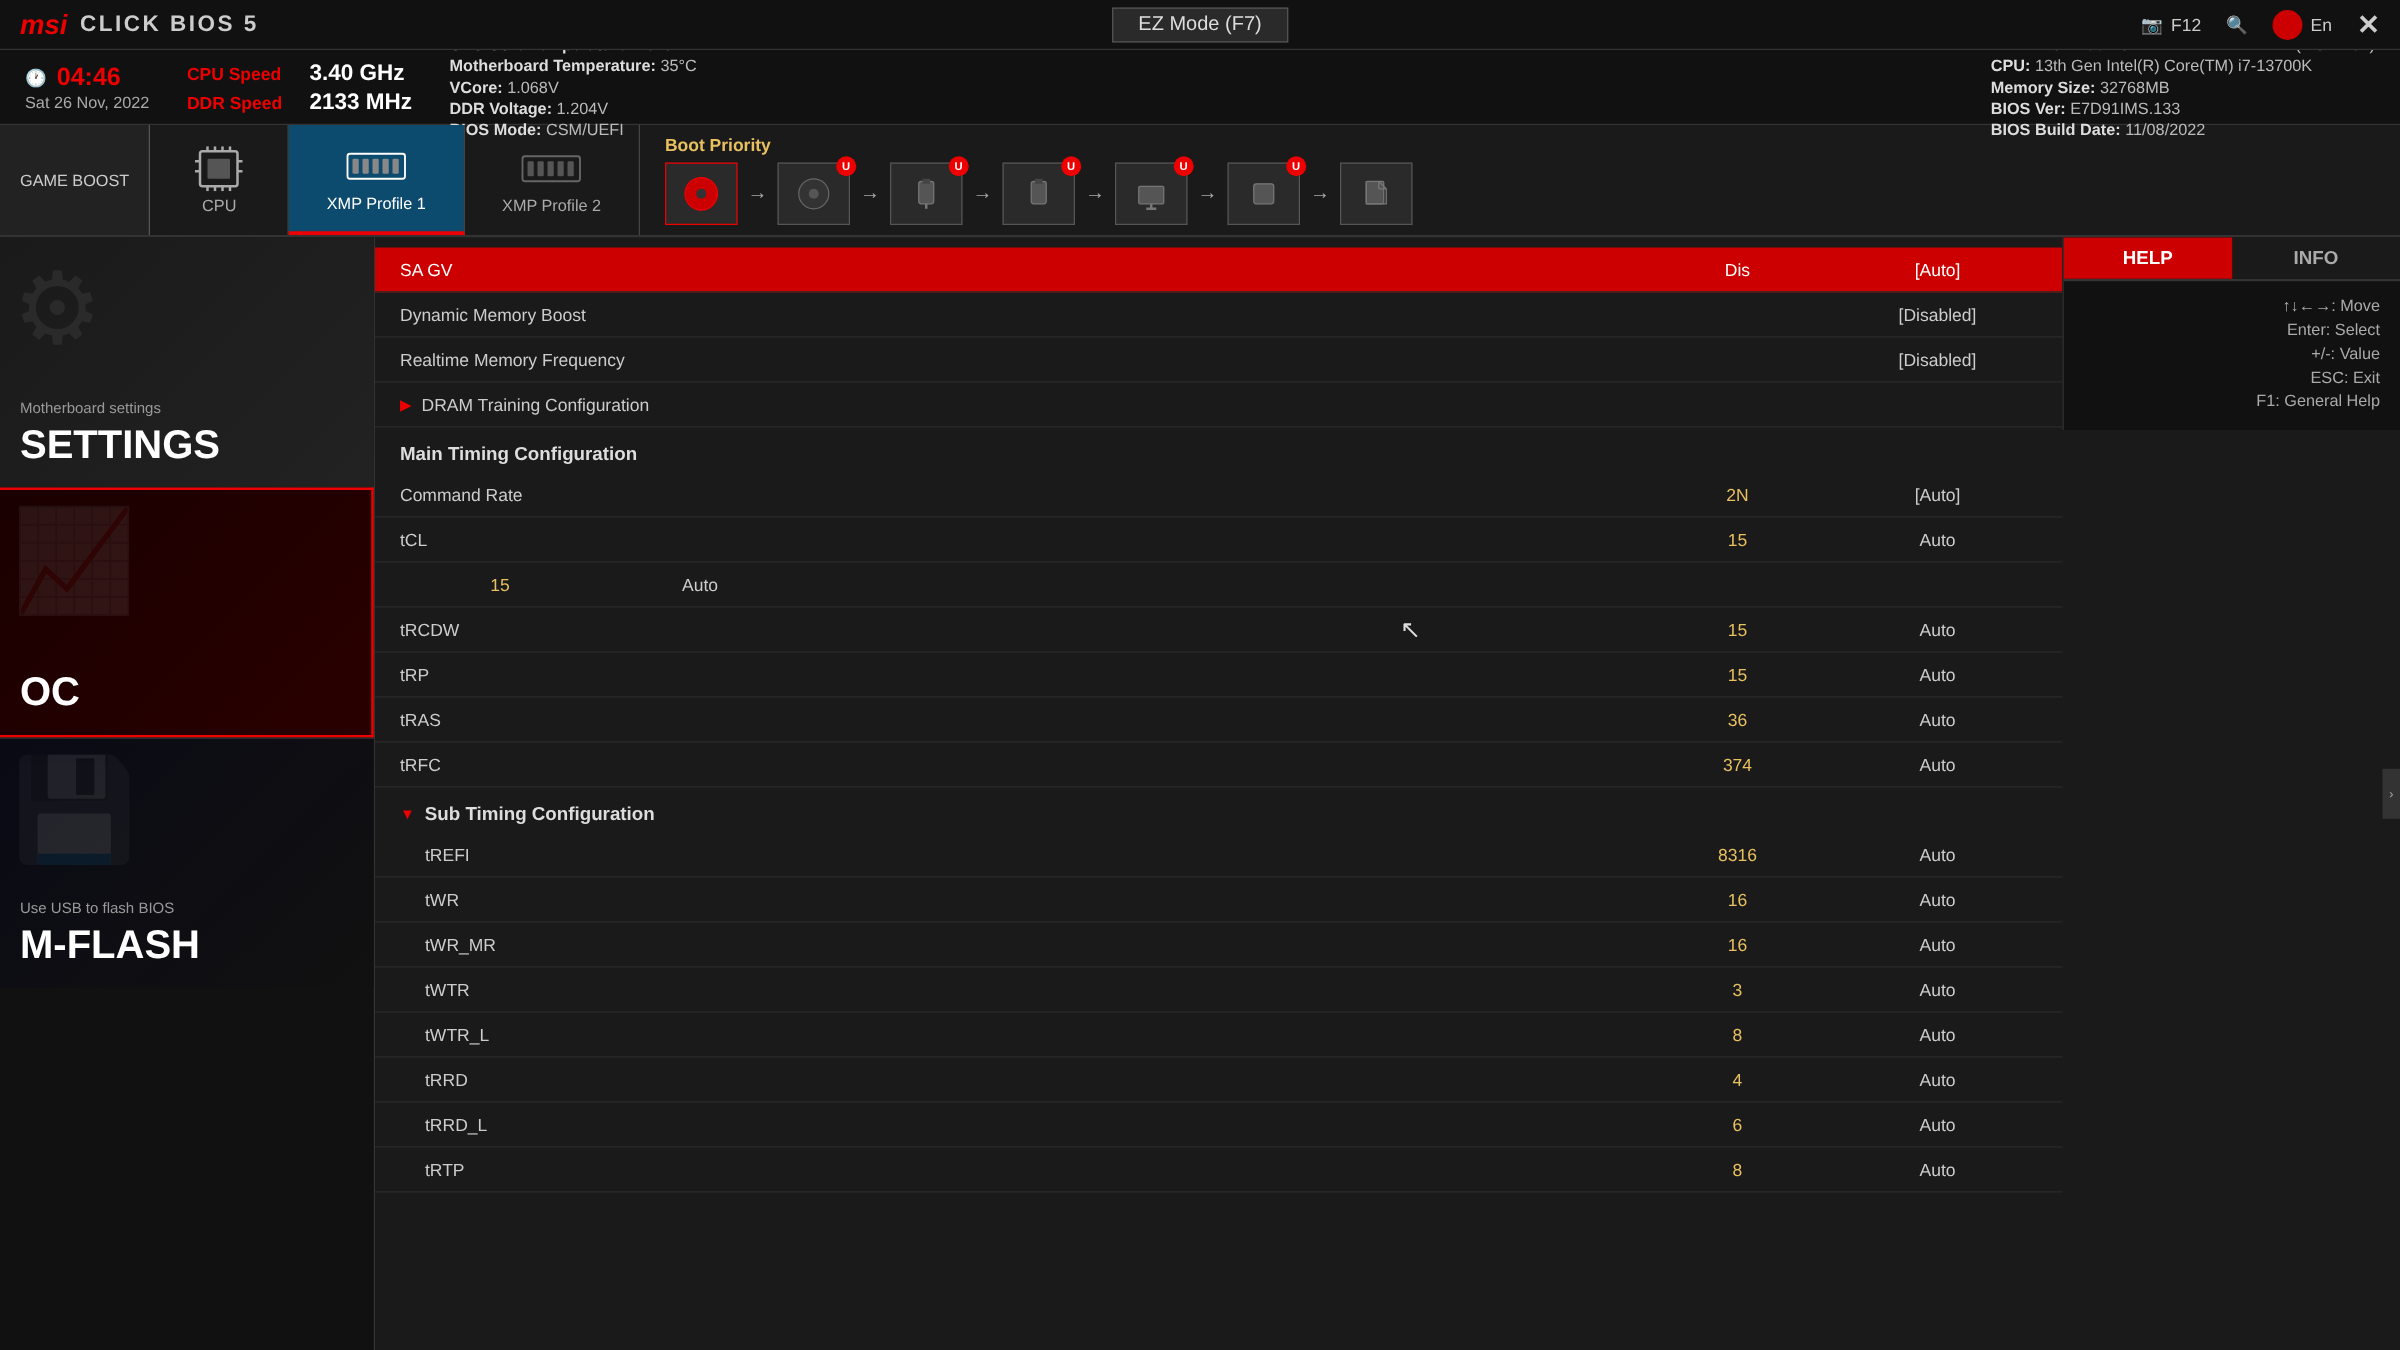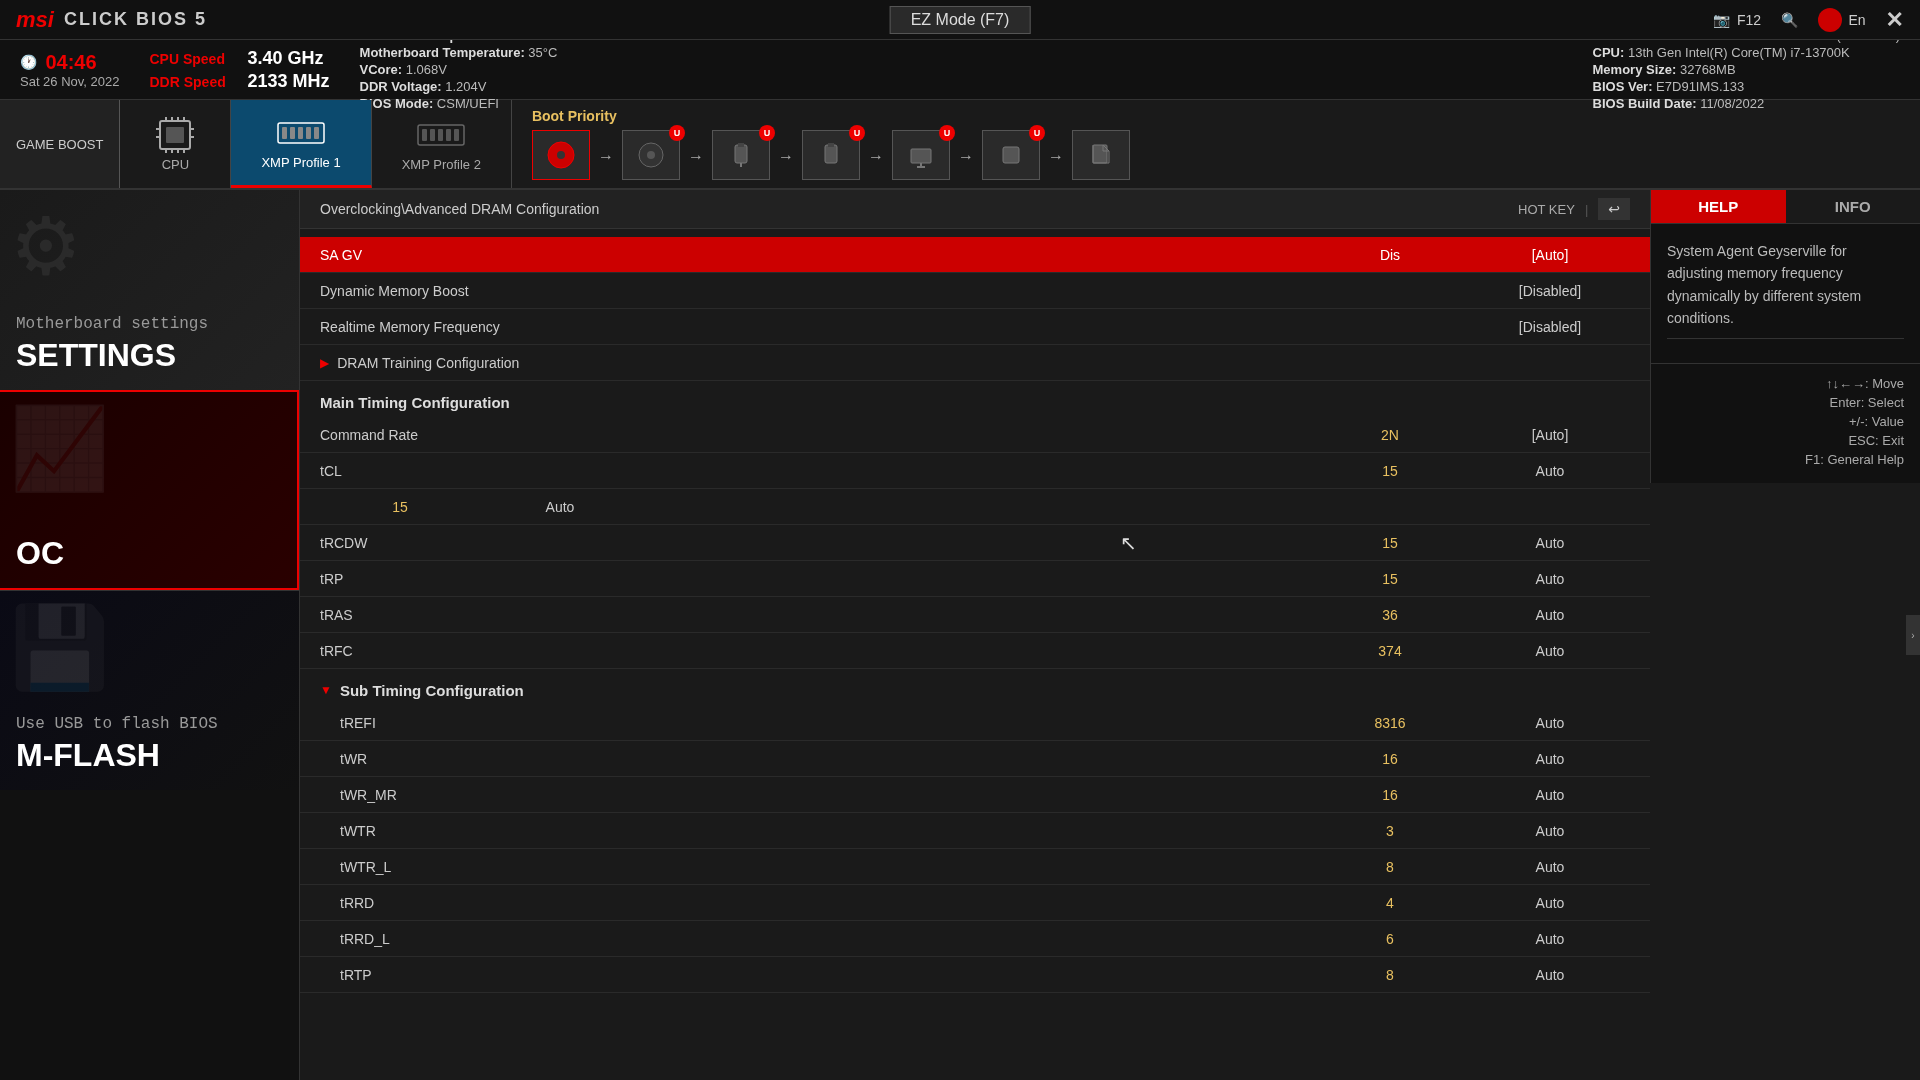--- a/index.html
+++ b/index.html
@@ -249,24 +249,23 @@
       border-top: 1px solid #333;
     }
     .sidebar-bg-icon {
       position: absolute;
       top: 10px; left: 10px;
       font-size: 80px;
       opacity: 0.1;
       color: #aaa;
     }
     .sidebar-subtitle {
-      font-size: 16px;
+      font-size: 12px;
       color: #999;
       margin-bottom: 4px;
-      font-family: Liberation Mono, monospace;
     }
     .sidebar-title {
       font-size: 32px;
       font-weight: bold;
       color: #fff;
     }
     .sidebar-item.oc .sidebar-title { color: #fff; }
 
     
     #content {
@@ -606,28 +605,20 @@
     </div>
     <div class="sidebar-item mflash">
       <div class="sidebar-bg-icon">💾</div>
       <span class="sidebar-subtitle">Use USB to flash BIOS</span>
       <span class="sidebar-title">M-FLASH</span>
     </div>
   </div>
 
   <div id="content">
 
-    <div id="breadcrumb">
-      <span>Overclocking\Advanced DRAM Configuration</span>
-      <div id="hotkey-bar">
-        <span>HOT KEY</span>
-        <span style="color:#555">|</span>
-        <button class="back-btn">↩</button>
-      </div>
-    </div>
 
     <div id="settings-table">
 
       <div class="setting-row highlighted">
         <span class="setting-name">SA GV</span>
         <span class="setting-current" style="color:#fff;">Dis</span>
         <span class="setting-value" style="color:#fff;">[Auto]</span>
       </div>
 
       <div class="setting-row">
@@ -749,24 +740,20 @@
         <span class="setting-value">Auto</span>
       </div>
     </div>
   </div>
 
   <div id="help-panel-wrapper" style="position:relative;">
     <div id="help-panel">
       <div id="help-tabs">
         <div class="help-tab active">HELP</div>
         <div class="help-tab inactive">INFO</div>
-      </div>
-      <div id="help-content">
-        <p>System Agent Geyserville for adjusting memory frequency dynamically by different system conditions.</p>
-        <div id="help-divider"></div>
       </div>
       <div id="key-hints">
         <div class="key-hint-row">↑↓←→: Move</div>
         <div class="key-hint-row">Enter: Select</div>
         <div class="key-hint-row">+/-: Value</div>
         <div class="key-hint-row">ESC: Exit</div>
         <div class="key-hint-row">F1: General Help</div>
       </div>
     </div>
 

